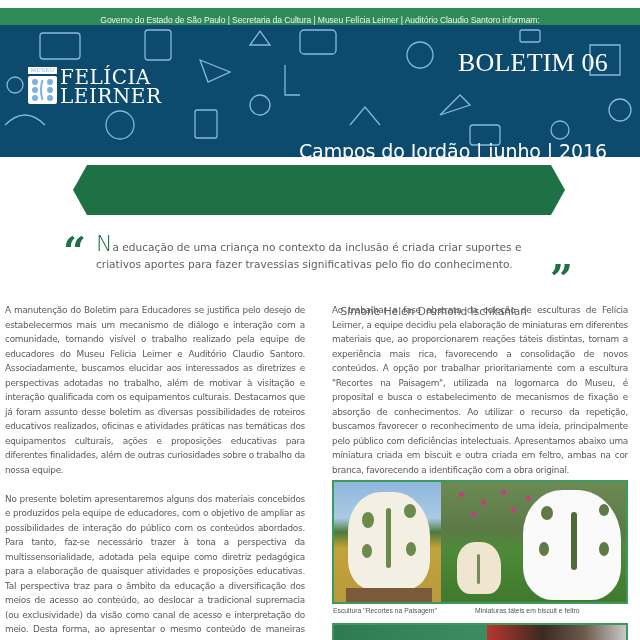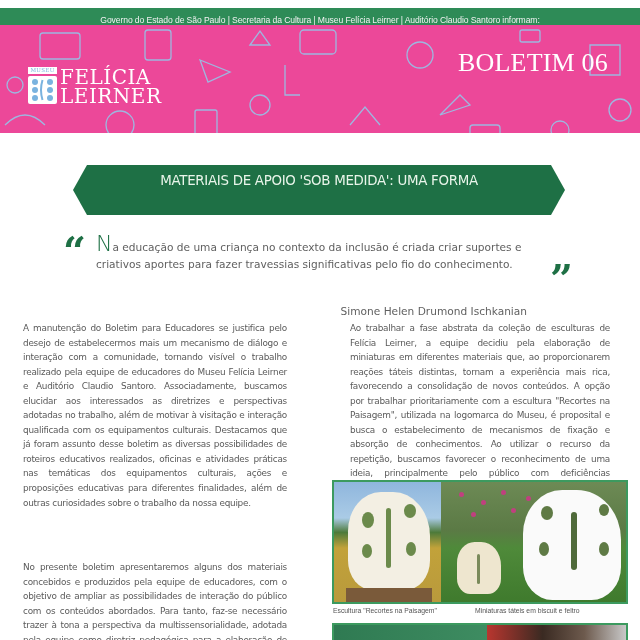--- a/index.html
+++ b/index.html
@@ -1,35 +1,35 @@
 <!DOCTYPE html>
 <html><head>
 <meta charset="utf-8">
 <style>
   html, body { margin:0; padding:0; }
   body { width:640px; height:640px; overflow:hidden; background:#ffffff; font-family:"DejaVu Sans", sans-serif; color:#4a4a4a; position:relative; }
   .topbar { position:absolute; left:0; top:8px; width:640px; height:25px; background:#2e8b57; color:#f2f2f2; font-family:"Liberation Sans", sans-serif; font-size:8.6px; text-align:center; line-height:24px; letter-spacing:-0.1px; }
-  .header { position:absolute; left:0; top:25px; width:640px; height:108px; background:#ec4899; overflow:hidden; }
+  .header { position:absolute; left:0; top:25px; width:640px; height:132px; background:#0c4a6e; overflow:hidden; }
   .header svg.pattern { position:absolute; left:0; top:0; }
   .logo { position:absolute; left:28px; top:42px; display:flex; align-items:flex-start; }
   .logo-mark { width:29px; height:37px; position:relative; }
   .logo-mark .museu { position:absolute; left:0; top:0; width:29px; height:7px; background:#ffffff; color:#7ab3df; font-family:"DejaVu Serif", serif; font-size:5.5px; line-height:7px; text-align:center; letter-spacing:0.3px; }
   .logo-mark .glyph { position:absolute; left:0; top:9px; width:29px; height:28px; background:#ffffff; border-radius:2px; }
   .logo-text { margin-left:3px; font-family:"DejaVu Serif", serif; color:#ffffff; font-size:20px; line-height:18.5px; letter-spacing:0.5px; margin-top:1px; }
   .title-right { position:absolute; right:32px; top:23px; color:#ffffff; font-family:Liberation Serif, serif; font-size:26px; font-weight:normal; letter-spacing:0.2px; }
   .subtitle-right { position:absolute; right:33px; top:68px; color:#ffffff; font-family:"DejaVu Sans", sans-serif; font-size:19px; letter-spacing:-0.1px;margin-top:47px; }
   .banner { position:absolute; left:73px; top:165px; width:492px; height:50px; background:#1e7045; clip-path:polygon(14px 0, 478px 0, 492px 50%, 478px 100%, 14px 100%, 0 50%); color:#e9f5ea; font-family:"DejaVu Sans", sans-serif; font-size:13.4px; text-align:center; line-height:19px; padding-top:6px; box-sizing:border-box; letter-spacing:-0.3px; }
   .quote { position:absolute; left:63px; top:233px; width:520px; height:62px; font-family:"DejaVu Sans", sans-serif; color:#606060; }
   .q-open { position:absolute; left:0; top:-2px; font-family:"DejaVu Serif", serif; font-weight:bold; font-size:40px; color:#1e7045; line-height:40px; }
   .q-close { position:absolute; right:10px; top:26px; font-family:"DejaVu Serif", serif; font-weight:bold; font-size:40px; color:#1e7045; line-height:40px; }
   .q-text { position:absolute; left:33px; top:6px; width:460px; font-size:10.6px; line-height:17px; }
   .q-text .big { font-size:22px; color:#1e7045; line-height:10px; font-weight:300; }
   .q-author { position:absolute; right:56px; top:44px; font-size:10.6px;margin-top:28px; }
   .col { position:absolute; font-family:"DejaVu Sans", sans-serif; font-size:8.9px; line-height:14.55px; color:#5a5a5a; text-align:justify; letter-spacing:-0.25px; }
-  .col p { margin:18px; }
+  .col p { margin:0; }
   .col-left { left:5px; top:303px; width:300px; }
   .col-right { left:332px; top:303px; width:296px; }
   .gap { height:14px; }
   .photos { position:absolute; left:332px; top:480px; width:296px; height:124px; border:2px solid #3c9a5f; box-sizing:border-box; display:flex; overflow:hidden; }
   .photo { position:relative; height:100%; overflow:hidden; }
   .photo1 { width:107px; background:linear-gradient(#8fb6dd 0%, #aacbe6 30%, #4d7a3a 42%, #c2a23a 55%, #b99a3c 100%); }
   .photo2 { width:185px; background:linear-gradient(#6d8a55 0%, #5b7a45 40%, #4f8a3a 55%, #3f7a2d 100%); }
   .sculpt { position:absolute; background:#f3efe3; border-radius:40% 45% 30% 30%; }
   .hole { position:absolute; background:#6b8a4b; border-radius:50%; }
   .flower { position:absolute; width:5px; height:5px; border-radius:50%; background:#c0407f; }
@@ -90,21 +90,20 @@
       <div>FELÍCIA</div>
       <div>LEIRNER</div>
     </div>
   </div>
 
   <div class="title-right">BOLETIM 06</div>
   <div class="subtitle-right">Campos do Jordão | junho | 2016</div>
 </div>
 
 <div class="banner">
-  <div>MATERIAIS DE APOIO 'SOB MEDIDA': UMA FORMA</div>
 </div>
 
 <div class="quote">
   <div class="q-open">“</div>
   <div class="q-text">
     <div><span class="big">N</span><span>a educação de uma criança no contexto da inclusão é criada criar suportes e</span></div>
     <div>criativos aportes para fazer travessias significativas pelo fio do conhecimento.</div>
   </div>
   <div class="q-author">Simone Helen Drumond Ischkanian</div>
   <div class="q-close">”</div>

